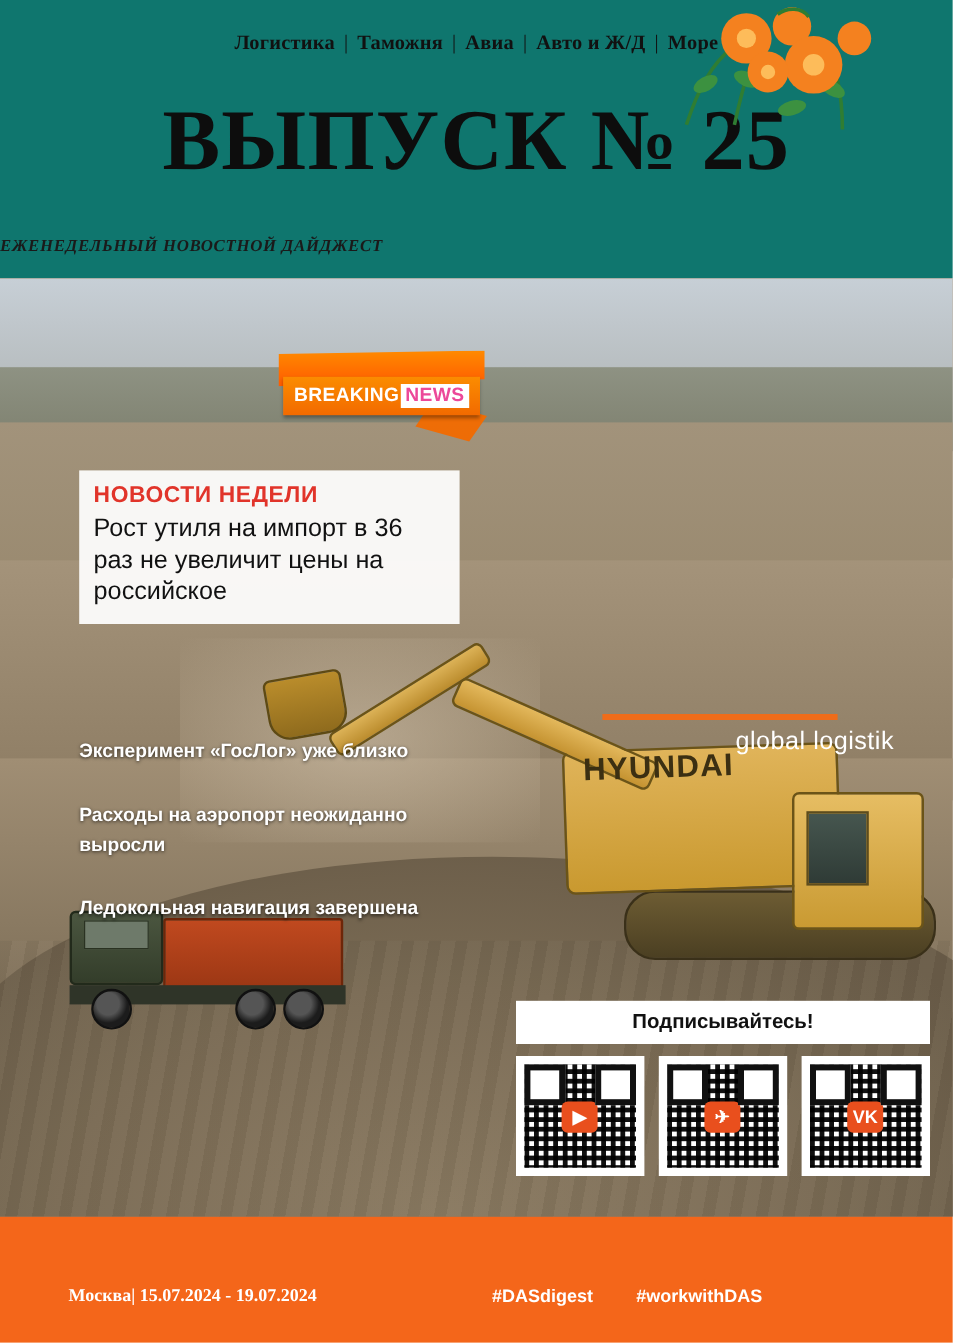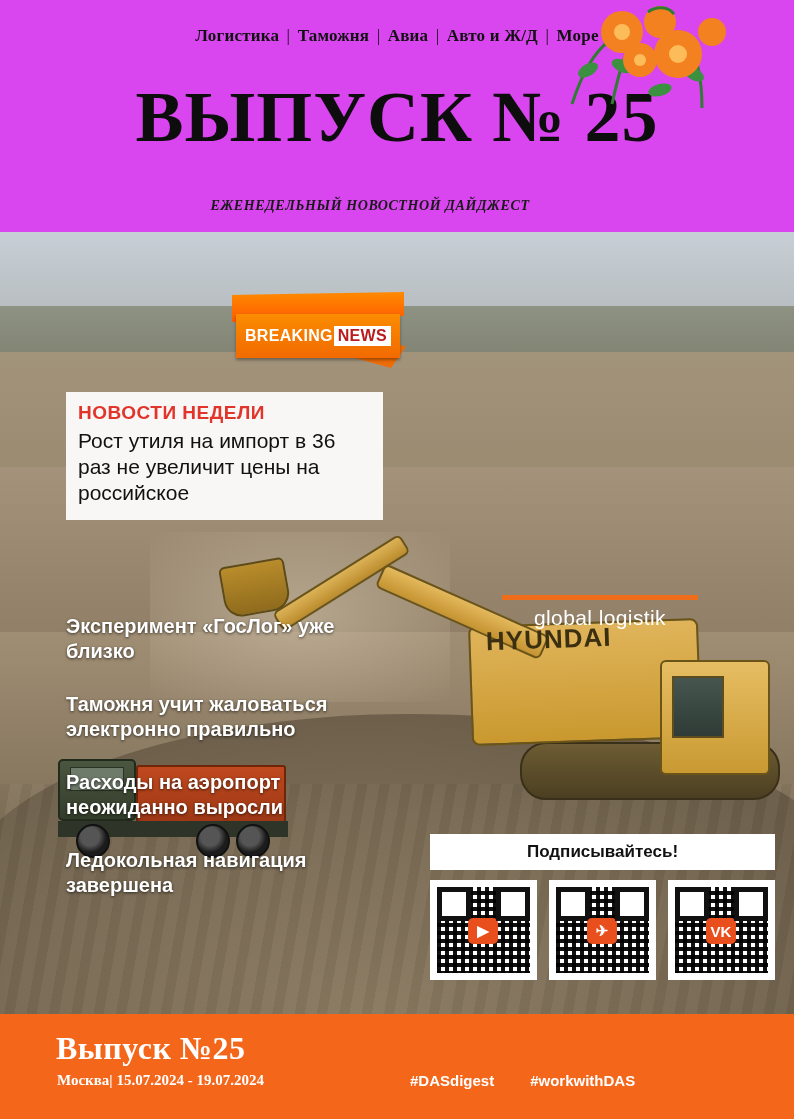--- a/index.html
+++ b/index.html
@@ -14,21 +14,21 @@
     position: relative;
     width: 794px;
     height: 1119px;
     background: #ffffff;
   }
 
   
   .masthead {
     position: relative;
     height: 232px;
-    background: #d946ef;
+    background: #0f766e;
     overflow: hidden;
   }
   .topnav {
     position: absolute;
     top: 26px;
     left: 0;
     width: 794px;
     text-align: center;
     font-family: "Liberation Serif", serif;
     font-weight: bold;
@@ -50,28 +50,27 @@
     font-size: 72px;
     line-height: 78px;
     color: #0d0d0d;
     letter-spacing: 1px;
   }
   .subtitle {
     position: absolute;
     top: 198px;
     left: 0;
     width: 706px;
-    text-align: center;
+    text-align: left;
     font-family: "Liberation Serif", serif;
     font-style: italic;
     font-weight: bold;
     font-size: 14px;
     letter-spacing: 0.6px;
     color: #1a1a1a;
-    padding-left: 34px;
   }
 
   
   .flowers { position: absolute; top: 4px; right: 52px; width: 190px; height: 110px; }
 
   
   .hero {
     position: absolute;
     top: 232px;
     left: 0;
@@ -190,28 +189,28 @@
   
   .breaking {
     position: absolute; top: 60px; left: 232px; width: 172px; height: 58px;
   }
   .breaking-ribbon {
     position: absolute; top: 0; left: 0; width: 172px; height: 30px;
     background: linear-gradient(#ff8a00, #ff5a00);
     clip-path: polygon(0 10%, 100% 0, 100% 80%, 0 100%);
   }
   .breaking-main {
-    position: absolute; top: 22px; left: 4px; width: 164px; height: 44px;
+    position: absolute; top: 22px; left: 4px; width: 164px; height: 32px;
     background: linear-gradient(#fb8c00, #f26a00);
     display: flex; align-items: center; justify-content: center;
     font-weight: bold; font-size: 16px; letter-spacing: .3px;
     box-shadow: 0 2px 3px rgba(0,0,0,.35);
   }
   .bn-break { color: #ffffff; }
-  .bn-news { background: #ffffff; color: #b91c1c; padding: 1px 4px; margin-left: 1px; }
+  .bn-news { background: #ffffff; color: #ec4899; padding: 1px 4px; margin-left: 1px; }
   .breaking-tail {
     position: absolute; top: 48px; left: 118px; width: 52px; height: 22px;
     background: #f26a00; transform: skewX(-24deg) rotate(14deg); opacity: .95;
   }
 
   
   .newsbox {
     position: absolute; top: 160px; left: 66px; width: 317px;
     background: rgba(255,255,255,0.93);
     padding: 10px 12px 14px 12px;
@@ -222,33 +221,33 @@
   }
   .newsbox-head {
     color: #111; font-weight: normal; font-size: 21px; line-height: 26px;
   }
 
   
   .headlines {
     position: absolute; top: 382px; left: 66px; width: 330px;
   }
   .headline {
-    color: #ffffff; font-weight: bold; font-size: 20px; line-height: 25px;
+    color: #ffffff; font-weight: bold; font-size: 16px; line-height: 25px;
     margin-bottom: 28px; text-shadow: 0 1px 3px rgba(0,0,0,.65);
   }
 
   
   .das-logo { position: absolute; top: 355px; left: 455px; width: 290px; text-align: center; }
   .das-word {
     font-family: "Liberation Sans", sans-serif; font-weight: bold;
     font-size: 96px; line-height: 92px; color: #ffffff; letter-spacing: 2px;
     text-shadow: 0 2px 6px rgba(0,0,0,.35);
   }
   .das-rule { width: 196px; height: 5px; background: #ef6c1a; margin: 8px auto 6px auto; }
-  .das-sub { font-size: 21px; color: #ffffff; letter-spacing: .4px; }
+  .das-sub { font-size: 21px; color: #ffffff; letter-spacing: .4px; text-align: right; }
 
   
   .subscribe-bar {
     position: absolute; top: 602px; left: 430px; width: 345px; height: 36px;
     background: #ffffff; display: flex; align-items: center; justify-content: center;
     font-weight: bold; font-size: 17px; color: #111;
   }
   .qr-row { position: absolute; top: 648px; left: 430px; width: 345px; display: flex; gap: 12px; }
   .qr-card { width: 107px; height: 100px; background: #ffffff; padding: 7px; }
   .qr {
@@ -378,21 +377,20 @@
       </div>
     </div>
 
     <div class="newsbox">
       <div class="newsbox-kicker">НОВОСТИ НЕДЕЛИ</div>
       <div class="newsbox-head">Рост утиля на импорт в 36 раз не увеличит цены на российское</div>
     </div>
 
     <div class="headlines">
       <div class="headline">Эксперимент «ГосЛог» уже близко</div>
-      <div class="headline">Таможня учит жаловаться электронно правильно</div>
       <div class="headline">Расходы на аэропорт неожиданно выросли</div>
       <div class="headline">Ледокольная навигация завершена</div>
     </div>
 
     <div class="das-logo">
       <div class="das-rule"></div>
       <div class="das-sub">global logistik</div>
     </div>
 
     <div class="subscribe-bar">
@@ -411,21 +409,20 @@
       </div>
       <div class="qr-card">
         <div class="qr">
           <div class="qr-badge qr-vk">VK</div>
         </div>
       </div>
     </div>
   </div>
 
   <div class="footer">
-    <div class="footer-issue">Выпуск №25</div>
     <div class="footer-date">Москва| 15.07.2024 - 19.07.2024</div>
     <div class="footer-tags">
       <span>#DASdigest</span>
       <span>#workwithDAS</span>
     </div>
   </div>
 
 </div>
 
 </body></html>

